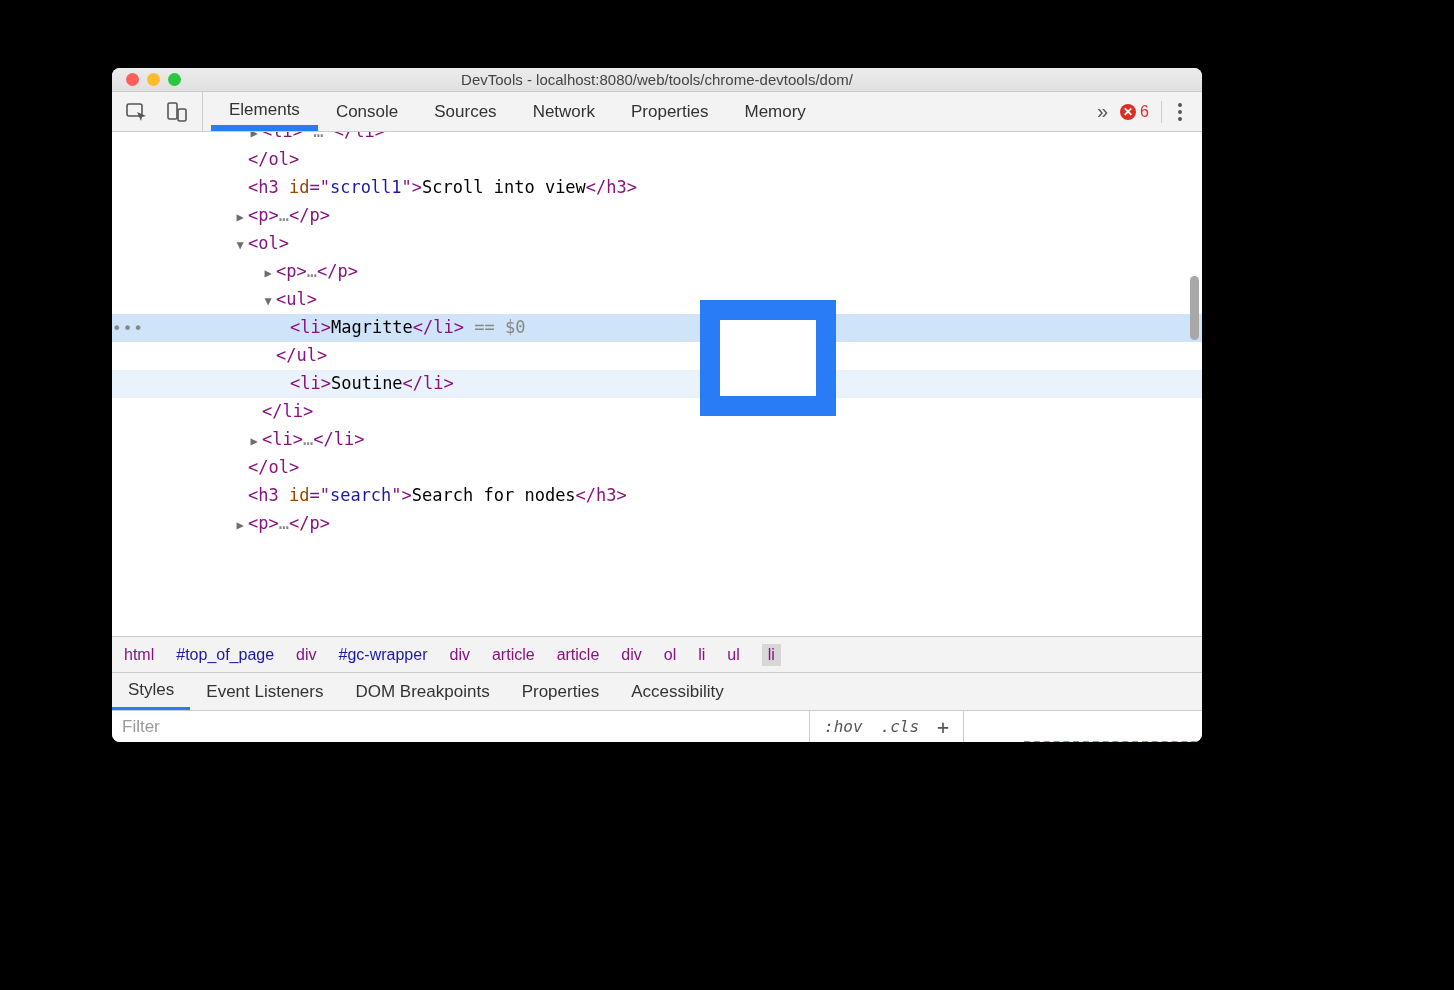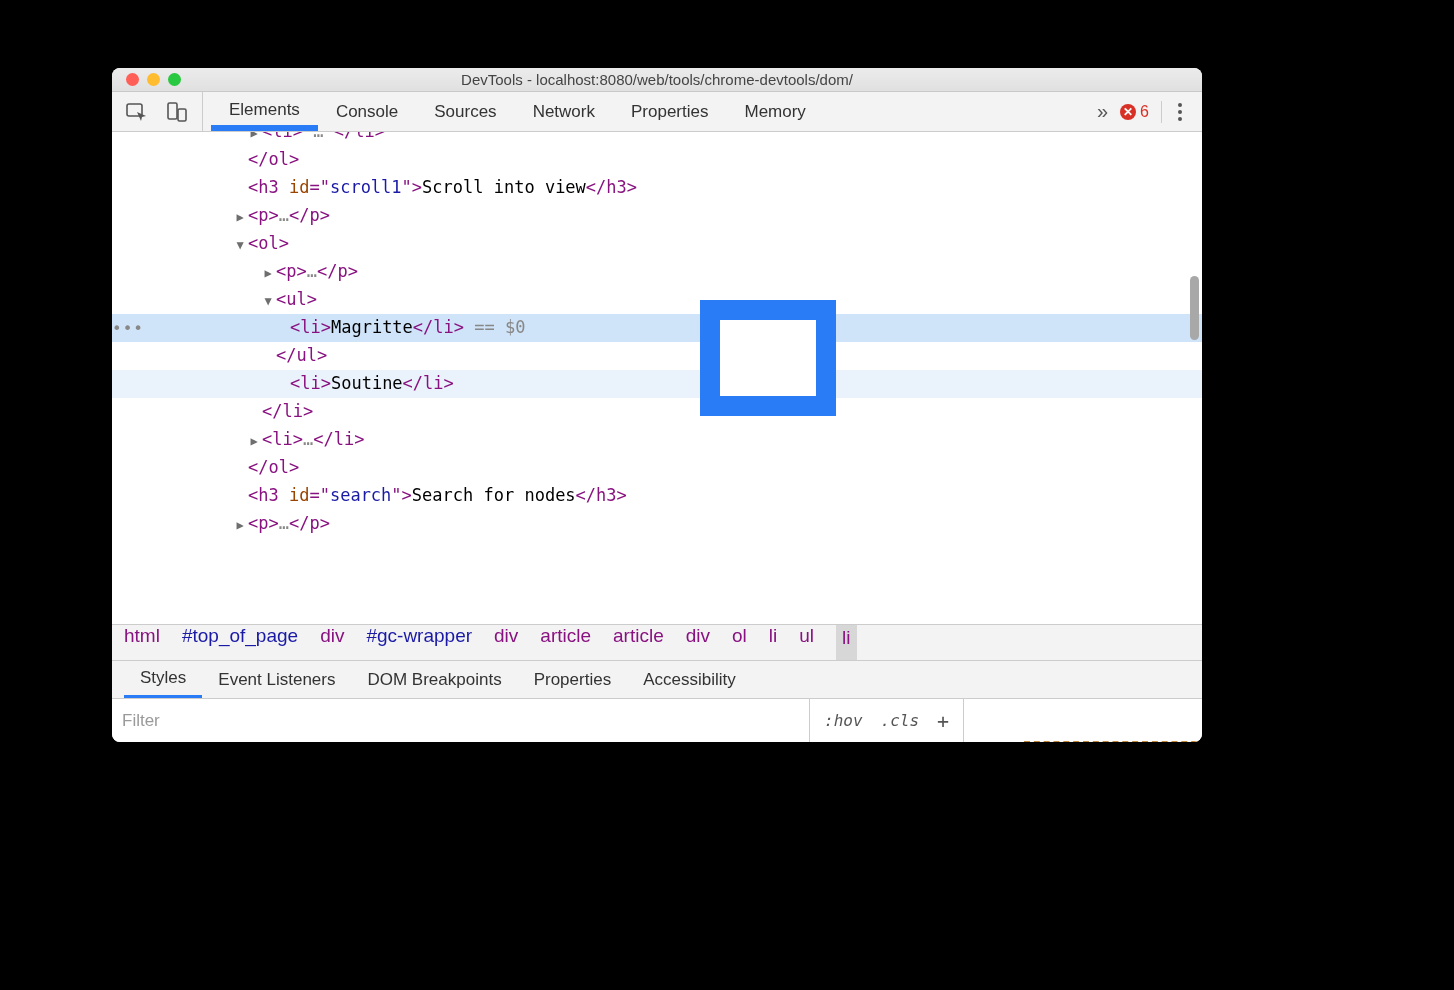--- a/index.html
+++ b/index.html
@@ -115,45 +115,46 @@
     width:9px; height:64px;
     background:#a8a8a8;
     border-radius:5px;
   }
   
   .crumbs {
     height:36px;
     border-top:1px solid #ccc;
     background:#f3f3f3;
     display:flex;
+    align-items:center;
     padding:0 12px;
     gap:22px;
-    font-size:19px;
+    font-size:16px;
     flex:0 0 auto;
   }
   .crumbs .ctag{color:#881280;}
   .crumbs .cid{color:#1a1aa6;}
   .crumbs .last{ background:#d7d7d7; padding:2px 6px; border-radius:0;}
   
   .subtabs {
     height:38px;
     border-top:1px solid #ccc;
     background:#f3f3f3;
     display:flex;
     align-items:stretch;
-    padding-left:12px;
+    padding-left:0;
     font-size:17px;
     color:#333;
     flex:0 0 auto;
   }
   .subtab { padding:0 16px; display:flex; align-items:center;}
   .subtab.active { border-bottom:3px solid #2a7cf6; color:#333; }
   
   .filterrow {
-    height:44px;
+    height:32px;
     border-top:1px solid #ccc;
     display:flex;
     align-items:stretch;
     font-size:16px;
     color:#333;
     background:#fff;
     flex:0 0 auto;
   }
   .filterrow .filterinput {
     flex:0 0 698px;

